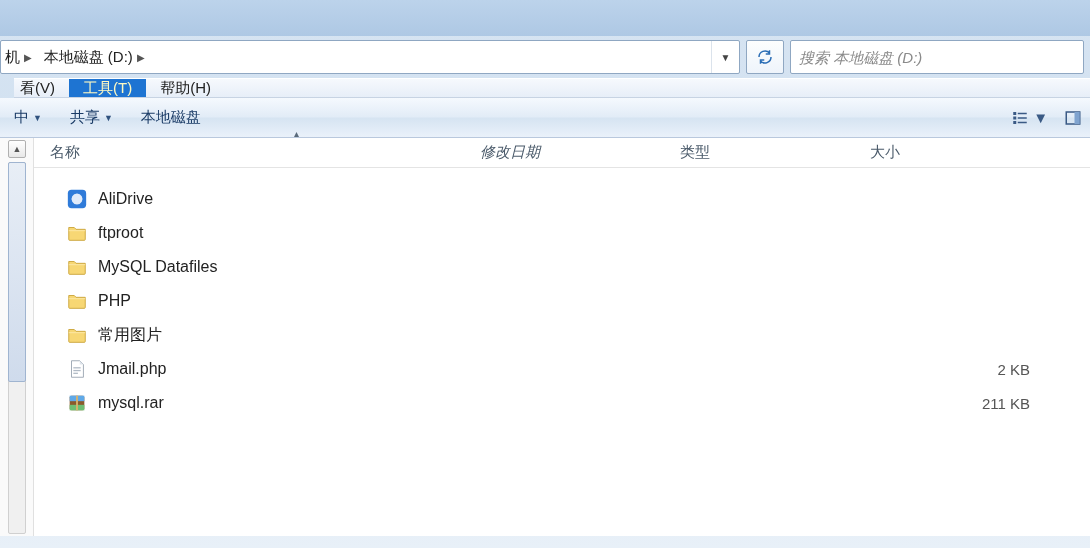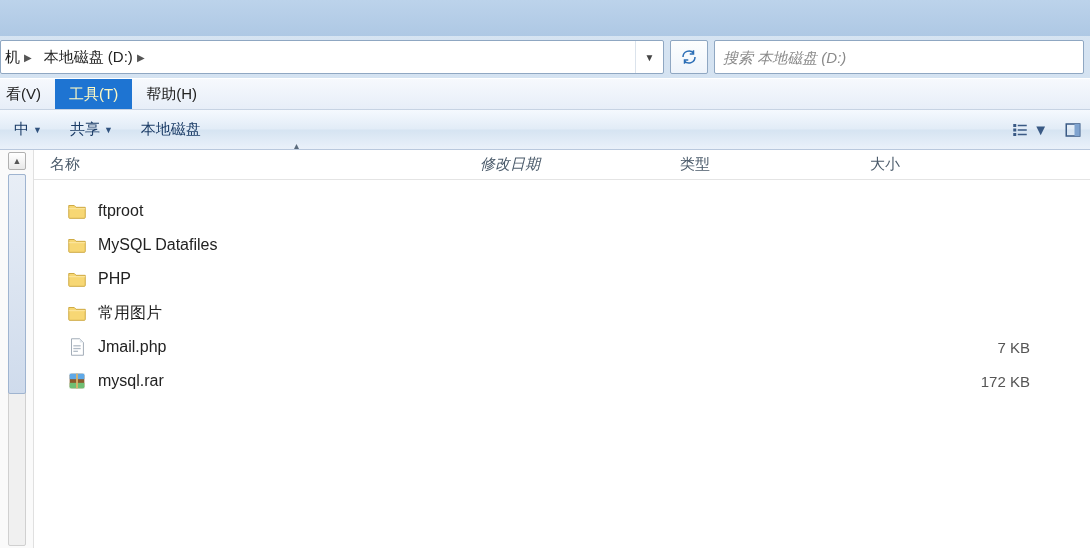--- a/index.html
+++ b/index.html
@@ -11,26 +11,26 @@
   .addr-row { display: flex; align-items: stretch; height: 42px; padding: 4px 6px 4px 0; gap: 6px; }
   .addr-box, .search-box { background: #fff; border: 1px solid #8fa7c2; border-radius: 2px; display: flex; align-items: center; height: 34px; }
   .addr-box { flex: 1; min-width: 0; }
   .crumb { display: flex; align-items: center; height: 100%; padding: 0 6px; color: #222; font-size: 15px; cursor: default; }
   .crumb .chev { margin-left: 4px; font-size: 10px; color: #555; }
   .crumb.first { padding-left: 4px; }
   .addr-spacer { flex: 1; }
   .addr-dd { width: 28px; height: 100%; display: flex; align-items: center; justify-content: center; border-left: 1px solid #dbe3ec; color: #444; font-size: 10px; }
   .refresh-btn { width: 38px; height: 34px; border: 1px solid #8fa7c2; border-radius: 2px; background: linear-gradient(#fdfefe,#eef4fb); display: flex; align-items: center; justify-content: center; color: #2a6db5; }
   .refresh-btn svg { width: 18px; height: 18px; }
-  .search-box { width: 370px; padding: 0 8px; }
+  .search-box { width: 294px; padding: 0 8px; }
   .search-box input { border: none; outline: none; width: 100%; font-size: 15px; color: #333; font-style: italic; background: transparent; }
   .search-box input::placeholder { color: #8a8a8a; font-style: italic; }
 
   
-  .menubar { height: 32px; background: linear-gradient(#f6f9fd,#e7eef8); border-top: 1px solid #fff; border-bottom: 1px solid #c7d3e3; display: flex; align-items: stretch; font-size: 15px; }
+  .menubar { height: 20px; background: linear-gradient(#f6f9fd,#e7eef8); border-top: 1px solid #fff; border-bottom: 1px solid #c7d3e3; display: flex; align-items: stretch; font-size: 15px; margin-left: 14px; }
   .menu-item { padding: 0 14px; display: flex; align-items: center; color: #222; }
   .menu-item.sel { background: #1e74d2; color: #fef9c3; }
   .menu-item.first { padding-left: 6px; }
 
   
   .toolbar { height: 40px; background: linear-gradient(#f5f9fe,#e2ecf7 48%,#d6e4f2 52%,#eaf1fa); border-bottom: 1px solid #b9c8dd; display: flex; align-items: center; font-size: 15px; color: #1a3b66; }
   .tb-btn { display: flex; align-items: center; gap: 4px; padding: 0 14px; height: 100%; }
   .tb-btn .dd { font-size: 9px; color: #30527e; }
   .tb-spacer { flex: 1; }
   .tb-icon { width: 34px; height: 100%; display: flex; align-items: center; justify-content: center; color: #3a5a85; }
@@ -159,20 +159,34 @@
           <span>类型</span>
         </div>
       <div class="col size">
           <span>大小</span>
         </div>
     </div>
 
     <div class="rows" id="rows">
         <div class="row">
           <div class="c-name">
+            <span class="ico app">
+              <svg viewBox="0 0 24 24">
+                <rect x="2" y="2" width="20" height="20" rx="4" fill="#2f7bd9"></rect>
+                <path fill="#fff" d="M12 6a6 6 0 0 1 5.2 9H6.8A6 6 0 0 1 12 6zm-5.2 9h10.4A6 6 0 0 1 12 18a6 6 0 0 1-5.2-3z" opacity=".85"></path>
+              </svg>
+            </span>
+            <span>AliDrive</span>
+          </div>
+          <div class="c-date"></div>
+          <div class="c-type"></div>
+          <div class="c-size"></div>
+        </div>
+        <div class="row">
+          <div class="c-name">
             <span class="ico folder">
               <svg viewBox="0 0 24 24">
                 <path fill="#f7d774" stroke="#caa43a" d="M3 6h6l2 2h10v11a1 1 0 0 1-1 1H4a1 1 0 0 1-1-1z"></path>
                 <path fill="#fce9a8" d="M3 9h18v1H3z"></path>
               </svg>
             </span>
             <span>ftproot</span>
           </div>
           <div class="c-date"></div>
           <div class="c-type"></div>
@@ -228,33 +242,33 @@
                 <path fill="#dfe5ec" d="M15 3v4h4"></path>
                 <rect x="8" y="10" width="8" height="1.4" fill="#b0bac5"></rect>
                 <rect x="8" y="13" width="8" height="1.4" fill="#b0bac5"></rect>
                 <rect x="8" y="16" width="5" height="1.4" fill="#b0bac5"></rect>
               </svg>
             </span>
             <span>Jmail.php</span>
           </div>
           <div class="c-date"></div>
           <div class="c-type"></div>
-          <div class="c-size">7 KB</div>
+          <div class="c-size">2 KB</div>
         </div>
         <div class="row">
           <div class="c-name">
             <span class="ico archive">
               <svg viewBox="0 0 24 24">
                 <rect x="4" y="4" width="16" height="16" rx="2" fill="#8b5a2b"></rect>
                 <rect x="4" y="4" width="16" height="6" fill="#5fa9e8"></rect>
                 <rect x="4" y="14" width="16" height="6" fill="#6fbf73"></rect>
                 <rect x="11" y="4" width="2" height="16" fill="#d9b36c"></rect>
               </svg>
             </span>
             <span>mysql.rar</span>
           </div>
           <div class="c-date"></div>
           <div class="c-type"></div>
-          <div class="c-size">172 KB</div>
+          <div class="c-size">211 KB</div>
         </div>
       </div>
   </div>
 </div>
 
 </body></html>

